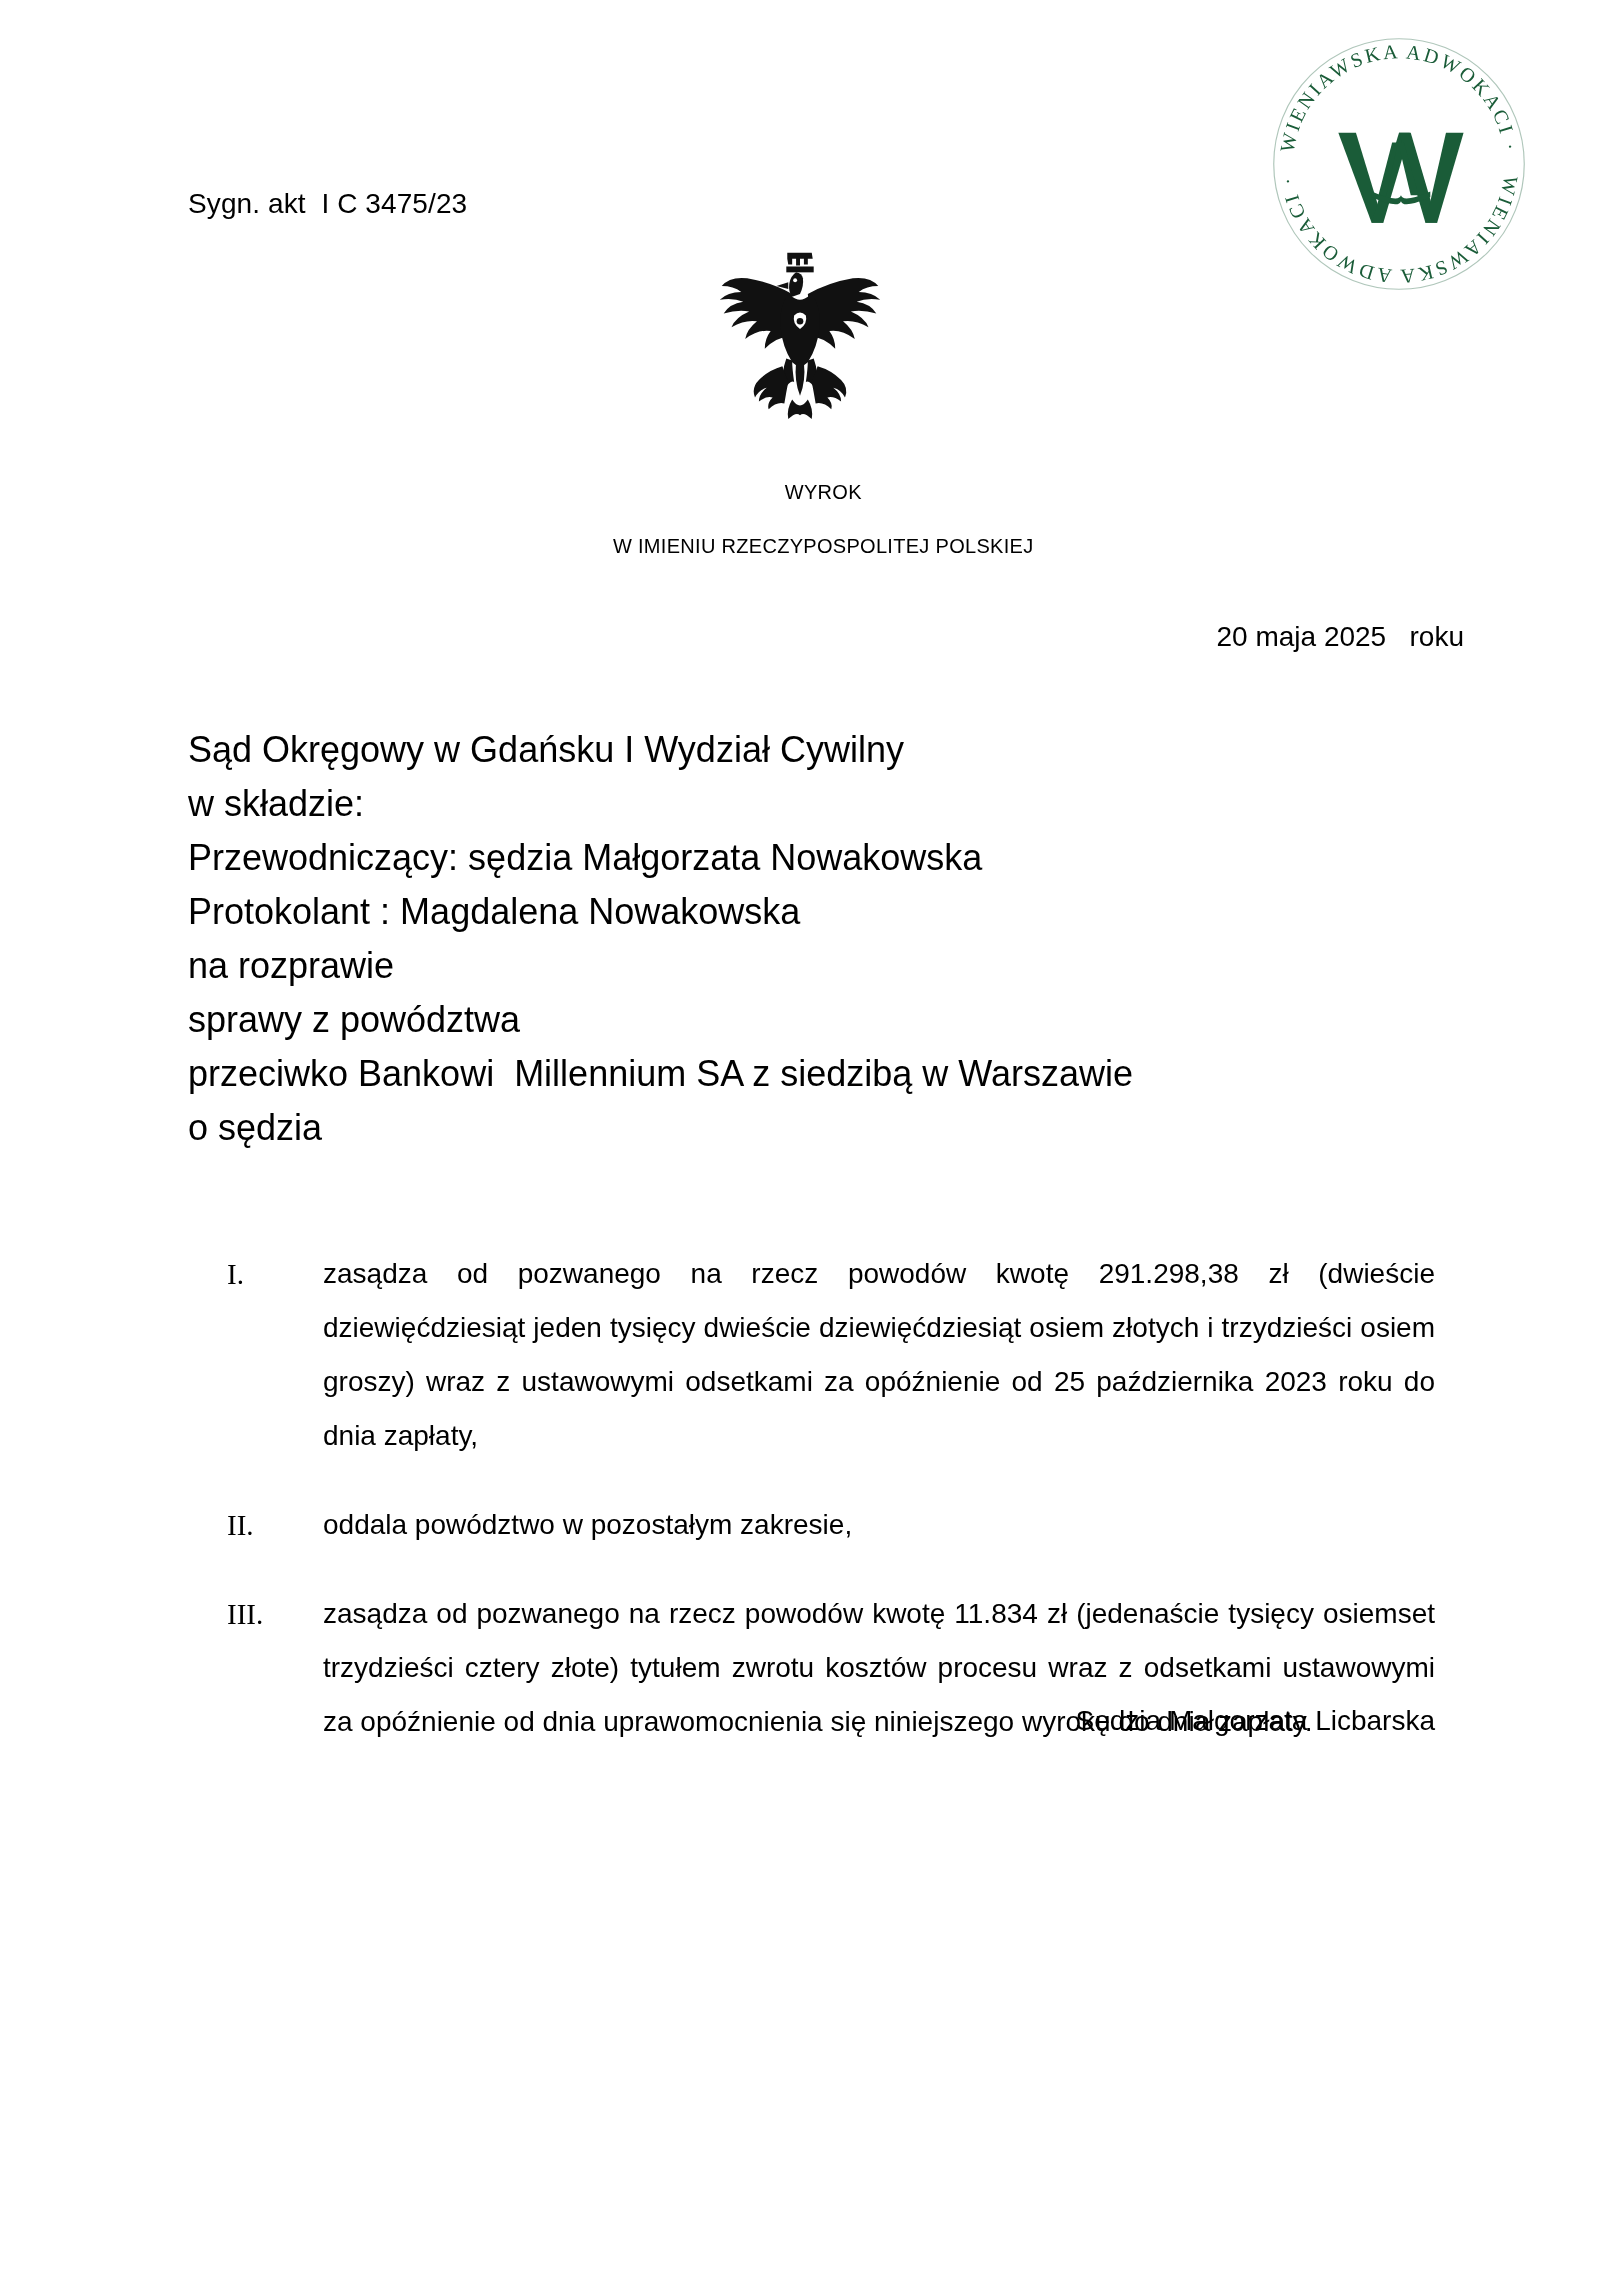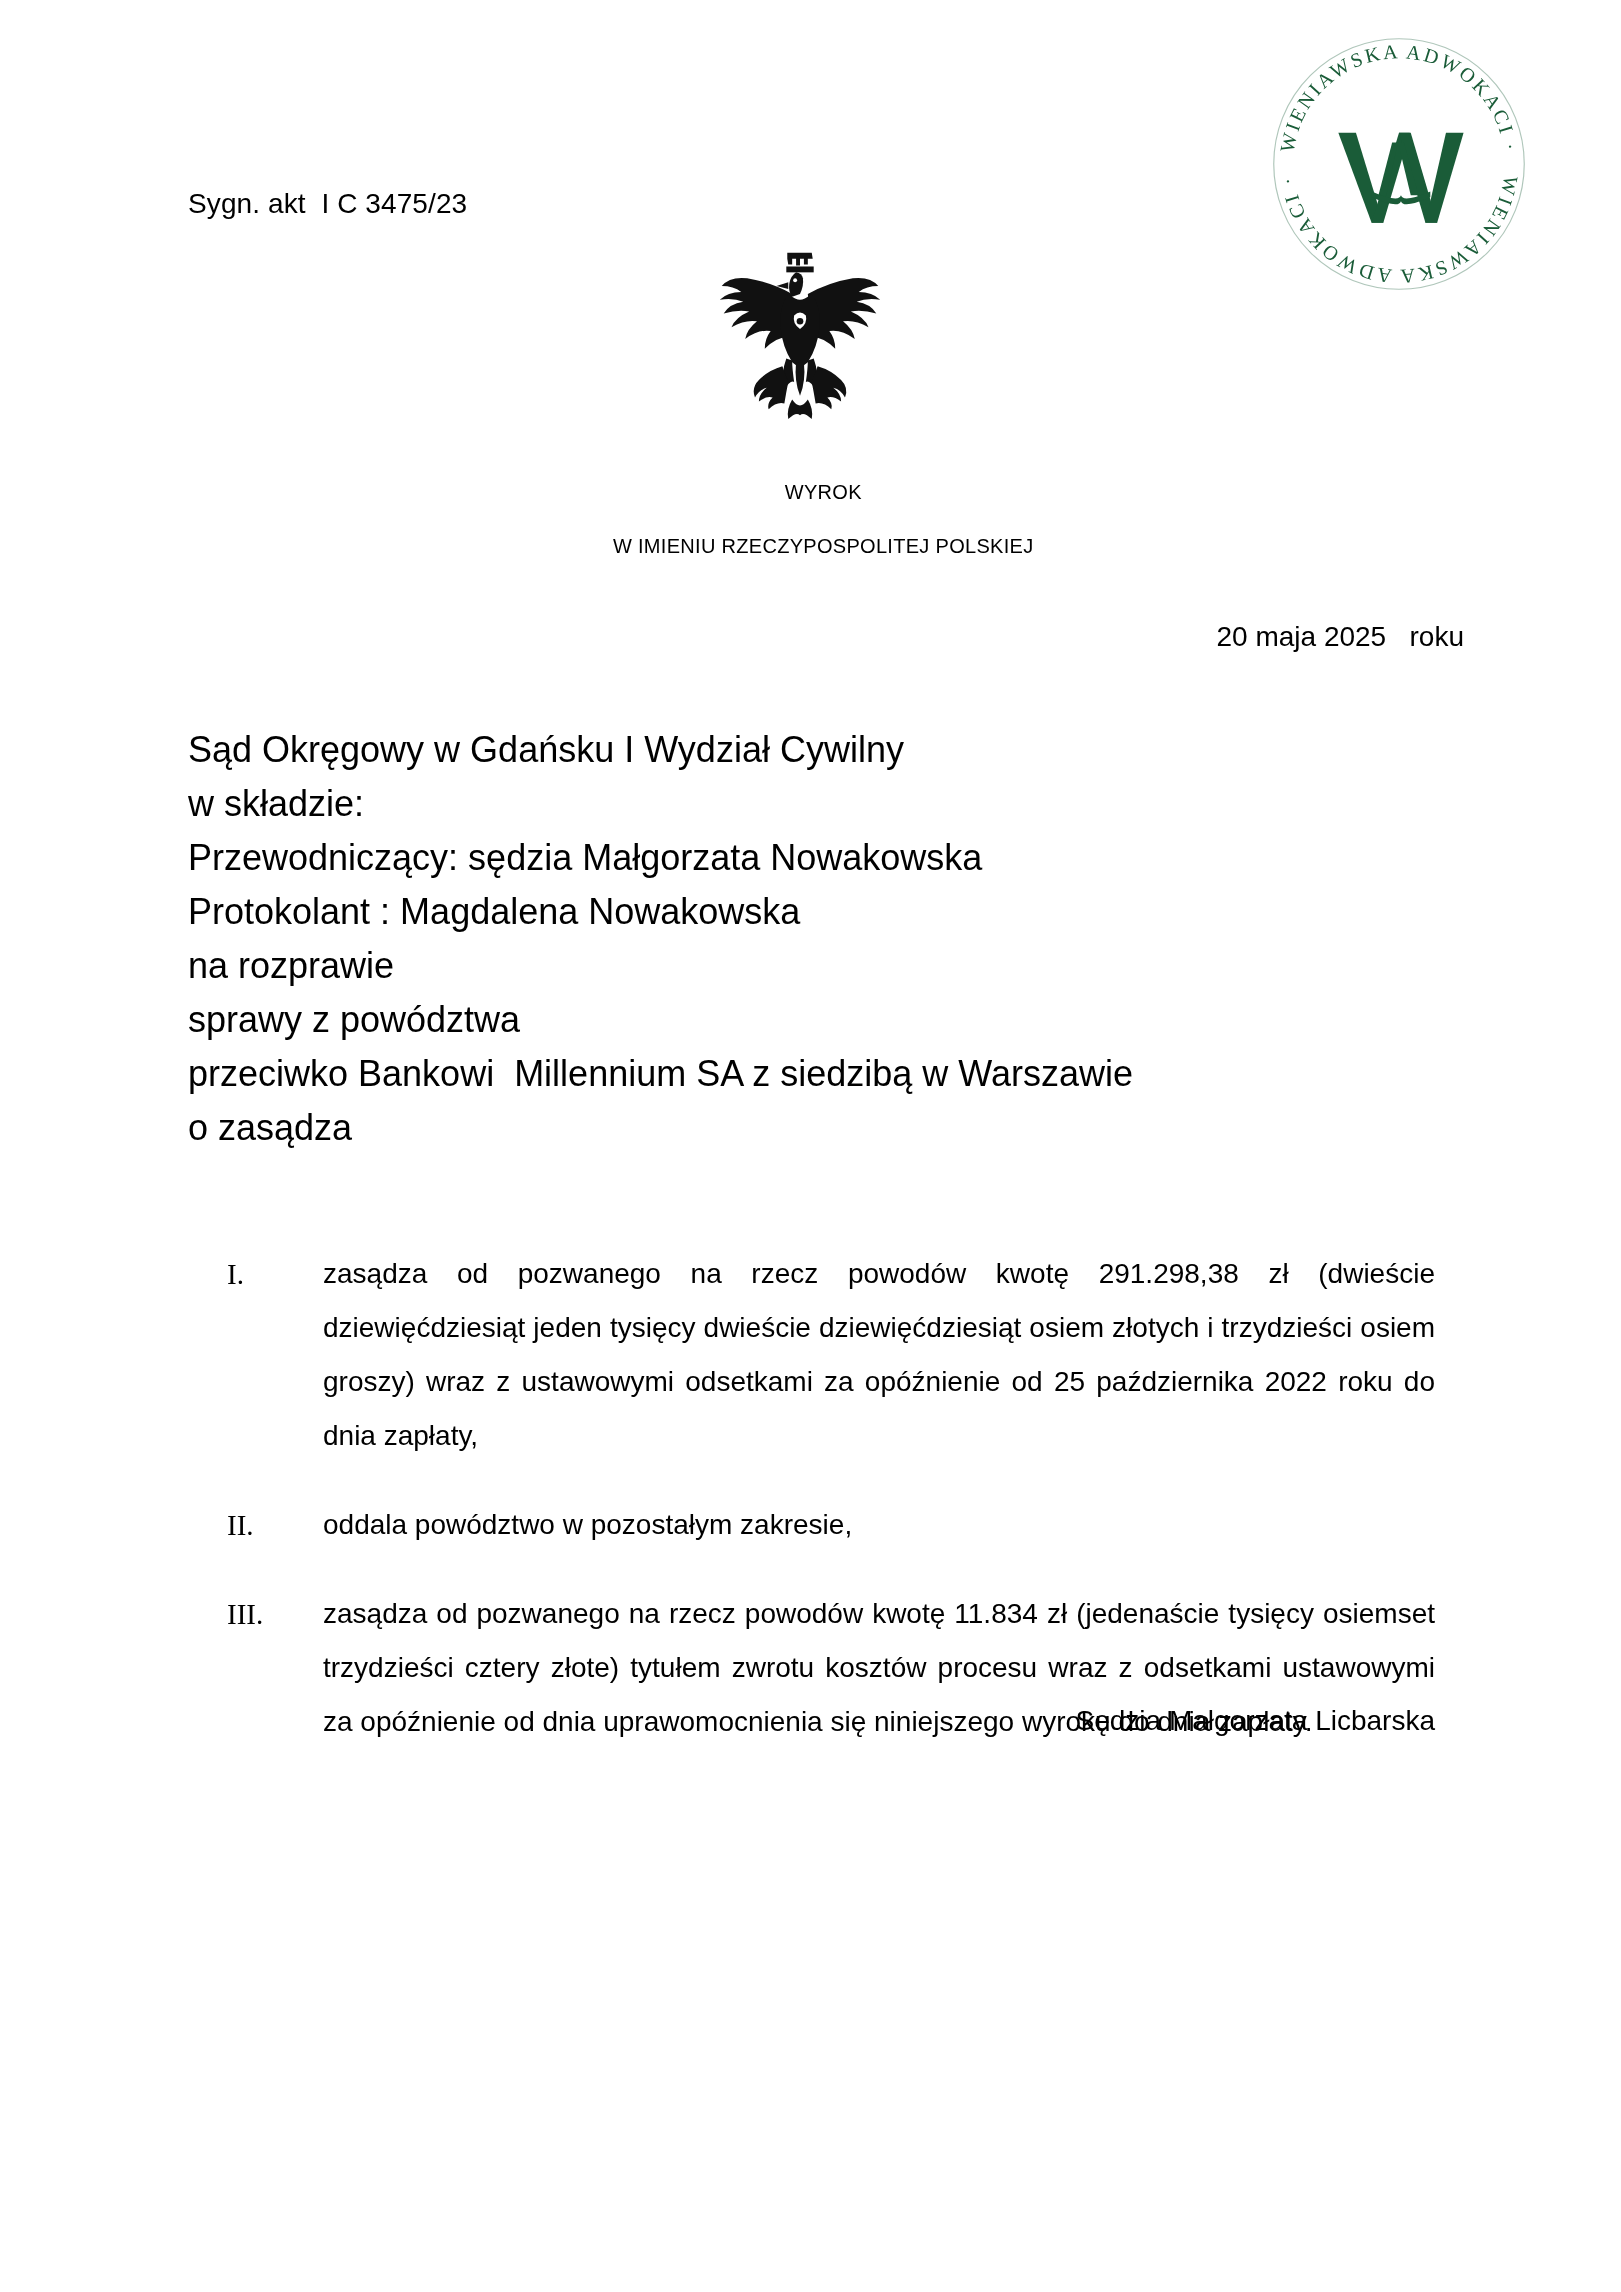--- a/index.html
+++ b/index.html
@@ -214,27 +214,27 @@
   <div class="doc-date">20 maja 2025   roku</div>
 
   <div class="intro">
     <div class="intro-line">Sąd Okręgowy w Gdańsku I Wydział Cywilny</div>
     <div class="intro-line">w składzie:</div>
     <div class="intro-line">Przewodniczący: sędzia Małgorzata Nowakowska</div>
     <div class="intro-line">Protokolant : Magdalena Nowakowska</div>
     <div class="intro-line">na rozprawie</div>
     <div class="intro-line">sprawy z powództwa</div>
     <div class="intro-line">przeciwko Bankowi  Millennium SA z siedzibą w Warszawie</div>
-    <div class="intro-line">o zasądza</div>
+    <div class="intro-line">o sędzia</div>
   </div>
 
   <div class="rulings">
     <div class="ruling">
       <span class="ruling-num">I.</span>
-      <div class="ruling-text">zasądza od pozwanego na rzecz powodów kwotę 291.298,38 zł (dwieście dziewięćdziesiąt jeden  tysięcy  dwieście dziewięćdziesiąt osiem  złotych i trzydzieści osiem  groszy)  wraz z ustawowymi odsetkami za opóźnienie od 25 października  2022  roku do dnia zapłaty,</div>
+      <div class="ruling-text">zasądza od pozwanego na rzecz powodów kwotę 291.298,38 zł (dwieście dziewięćdziesiąt jeden  tysięcy  dwieście dziewięćdziesiąt osiem  złotych i trzydzieści osiem  groszy)  wraz z ustawowymi odsetkami za opóźnienie od 25 października  2023  roku do dnia zapłaty,</div>
     </div>
     <div class="ruling">
       <span class="ruling-num">II.</span>
       <div class="ruling-text">oddala powództwo w pozostałym zakresie,</div>
     </div>
     <div class="ruling">
       <span class="ruling-num">III.</span>
       <div class="ruling-text">zasądza od pozwanego na rzecz powodów kwotę 11.834 zł (jedenaście tysięcy osiemset trzydzieści cztery złote) tytułem zwrotu kosztów procesu wraz z odsetkami ustawowymi za opóźnienie od dnia uprawomocnienia się niniejszego wyroku do dnia zapłaty.</div>
     </div>
   </div>

